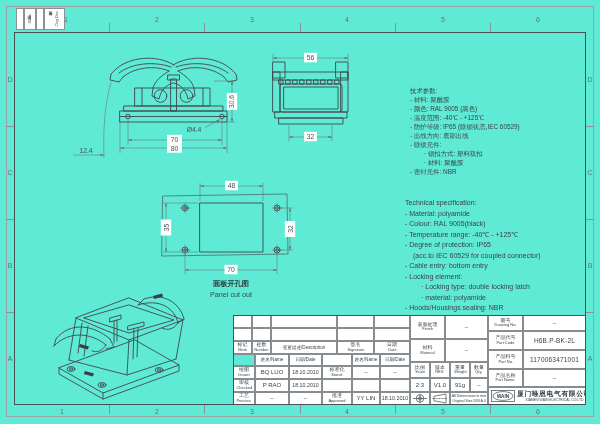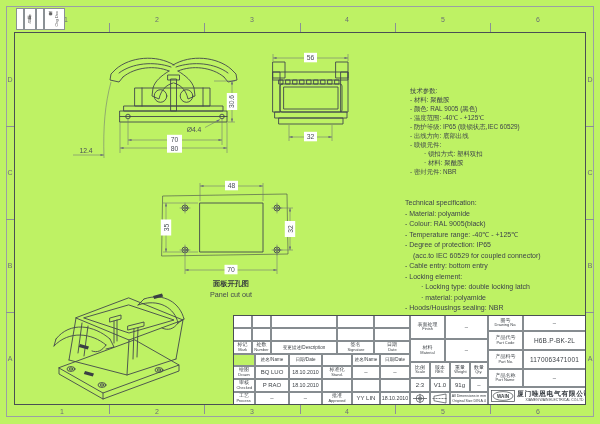--- a/index.html
+++ b/index.html
@@ -1,18 +1,18 @@
 <!DOCTYPE html>
 <html><head>
 <meta charset="utf-8">
 <style>
   *{margin:0;padding:0;box-sizing:border-box}
   html,body{background:#ffffff}
   body{font-family:"Liberation Sans",sans-serif}
-  .sheet{position:relative;width:600px;height:424px;background:#bef264;color:#3c4146;overflow:hidden}
+  .sheet{position:relative;width:600px;height:424px;background:#5eead4;color:#3c4146;overflow:hidden}
   .outer{position:absolute;left:6px;top:6px;width:588px;height:411px;border:1px solid #9aa0a4}
   .frame{position:absolute;left:14px;top:32px;width:572px;height:373px;border:1.6px solid #4a4f54}
   .zone{position:absolute;font-size:7px;color:#6a7074;transform:translate(-50%,-50%)}
   .tickv{position:absolute;width:1px;height:9px;background:#8b9195}
   .tickh{position:absolute;width:8px;height:1px;background:#8b9195}
   .rcell{position:absolute;border:0.5px solid #8b9195;display:flex;align-items:center;justify-content:center;gap:1px;background:#fff}
   .vtext{writing-mode:vertical-rl;transform:rotate(180deg);font-size:4px;color:#555;line-height:1.2;white-space:nowrap}
   .view{position:absolute}
   .o{stroke:#42474c;stroke-width:0.9;fill:none;stroke-linejoin:round;stroke-linecap:round}
   .d{stroke:#6a7076;stroke-width:0.55;fill:none}

